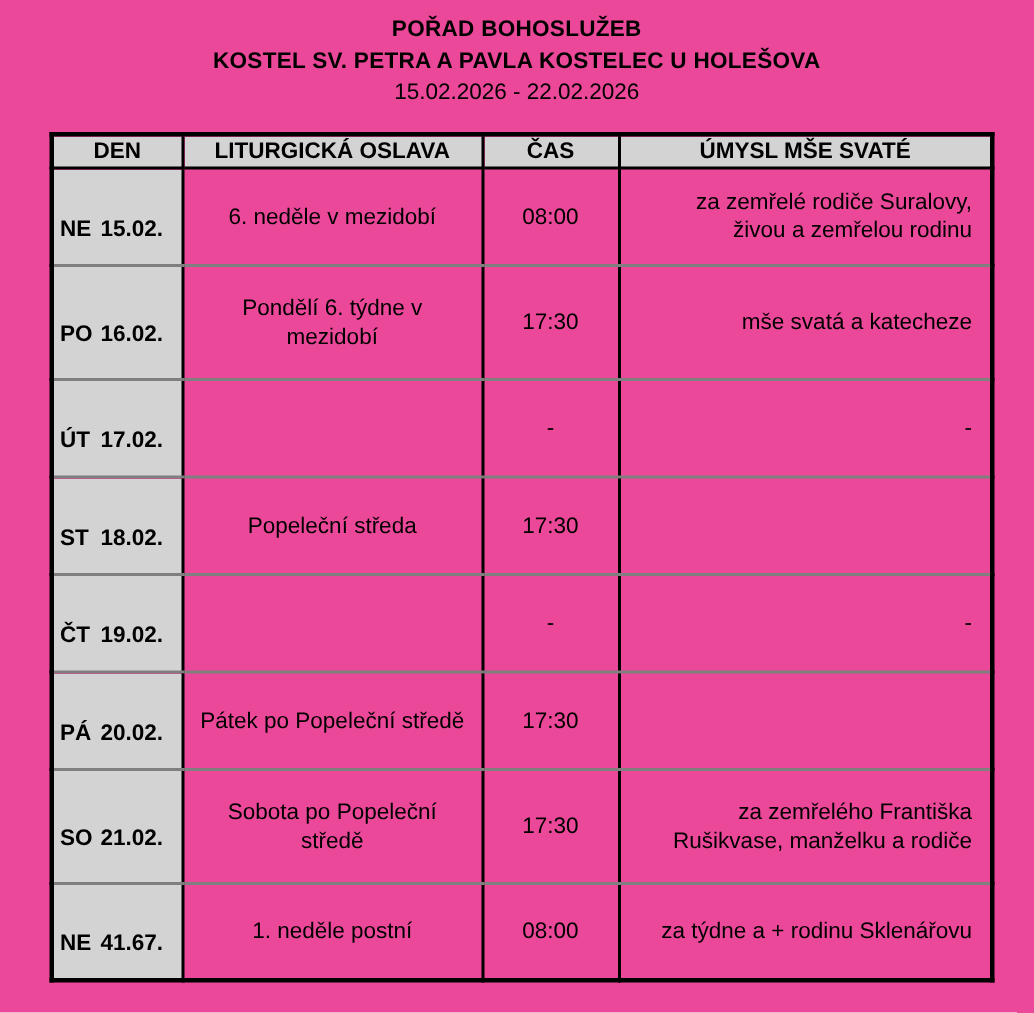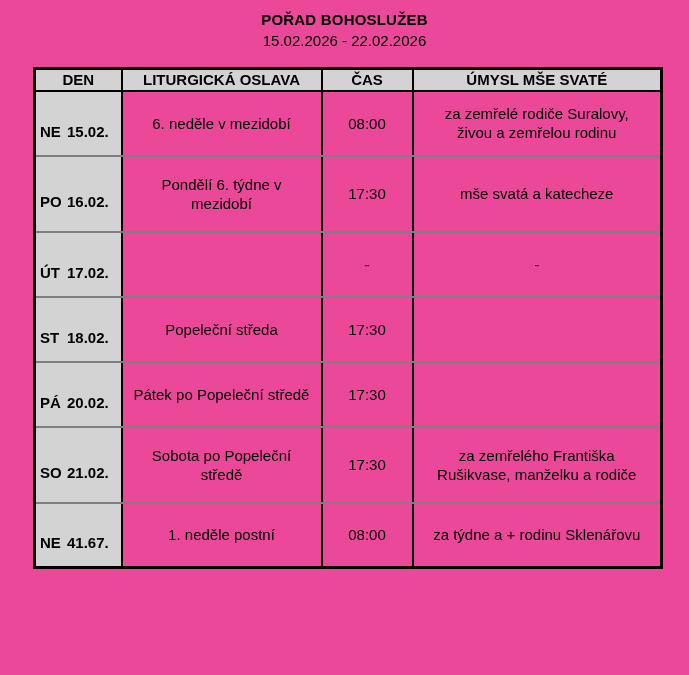--- a/index.html
+++ b/index.html
@@ -69,29 +69,30 @@
     text-align: left;
     padding: 18px 2px 2px 4px;
     white-space: nowrap;
   }
   .day-abbr {
     display: inline-block;
     width: 27px;
     text-align: left;
   }
   .schedule td.celebration-cell { padding: 18px 8px; }
-  .schedule td.intention-cell   { padding: 2px 12px; }
+  .schedule td.intention-cell   { padding: 2px 12px; text-align: right; }
 </style>
 </head>
 <body>
 
 <div class="page">
 
   <div class="titles">
     <div class="title-line1">POŘAD BOHOSLUŽEB</div>
+    <div class="title-line2">KOSTEL SV. PETRA A PAVLA KOSTELEC U HOLEŠOVA</div>
     <div class="title-line3">15.02.2026 - 22.02.2026</div>
   </div>
 
   <table class="schedule">
     <colgroup>
       <col style="width:87px">
       <col style="width:200px">
       <col style="width:91px">
       <col style="width:249px">
     </colgroup>
@@ -134,20 +135,28 @@
 
       <tr>
         <td class="day-cell">
           <span class="day-abbr">ST</span><span class="day-date">18.02.</span>
         </td>
         <td class="celebration-cell">Popeleční středa</td>
         <td class="time-cell">17:30</td>
         <td class="intention-cell"></td>
       </tr>
 
+      <tr>
+        <td class="day-cell">
+          <span class="day-abbr">ČT</span><span class="day-date">19.02.</span>
+        </td>
+        <td class="celebration-cell"></td>
+        <td class="time-cell">-</td>
+        <td class="intention-cell">-</td>
+      </tr>
 
       <tr>
         <td class="day-cell">
           <span class="day-abbr">PÁ</span><span class="day-date">20.02.</span>
         </td>
         <td class="celebration-cell">Pátek po Popeleční středě</td>
         <td class="time-cell">17:30</td>
         <td class="intention-cell"></td>
       </tr>
 

